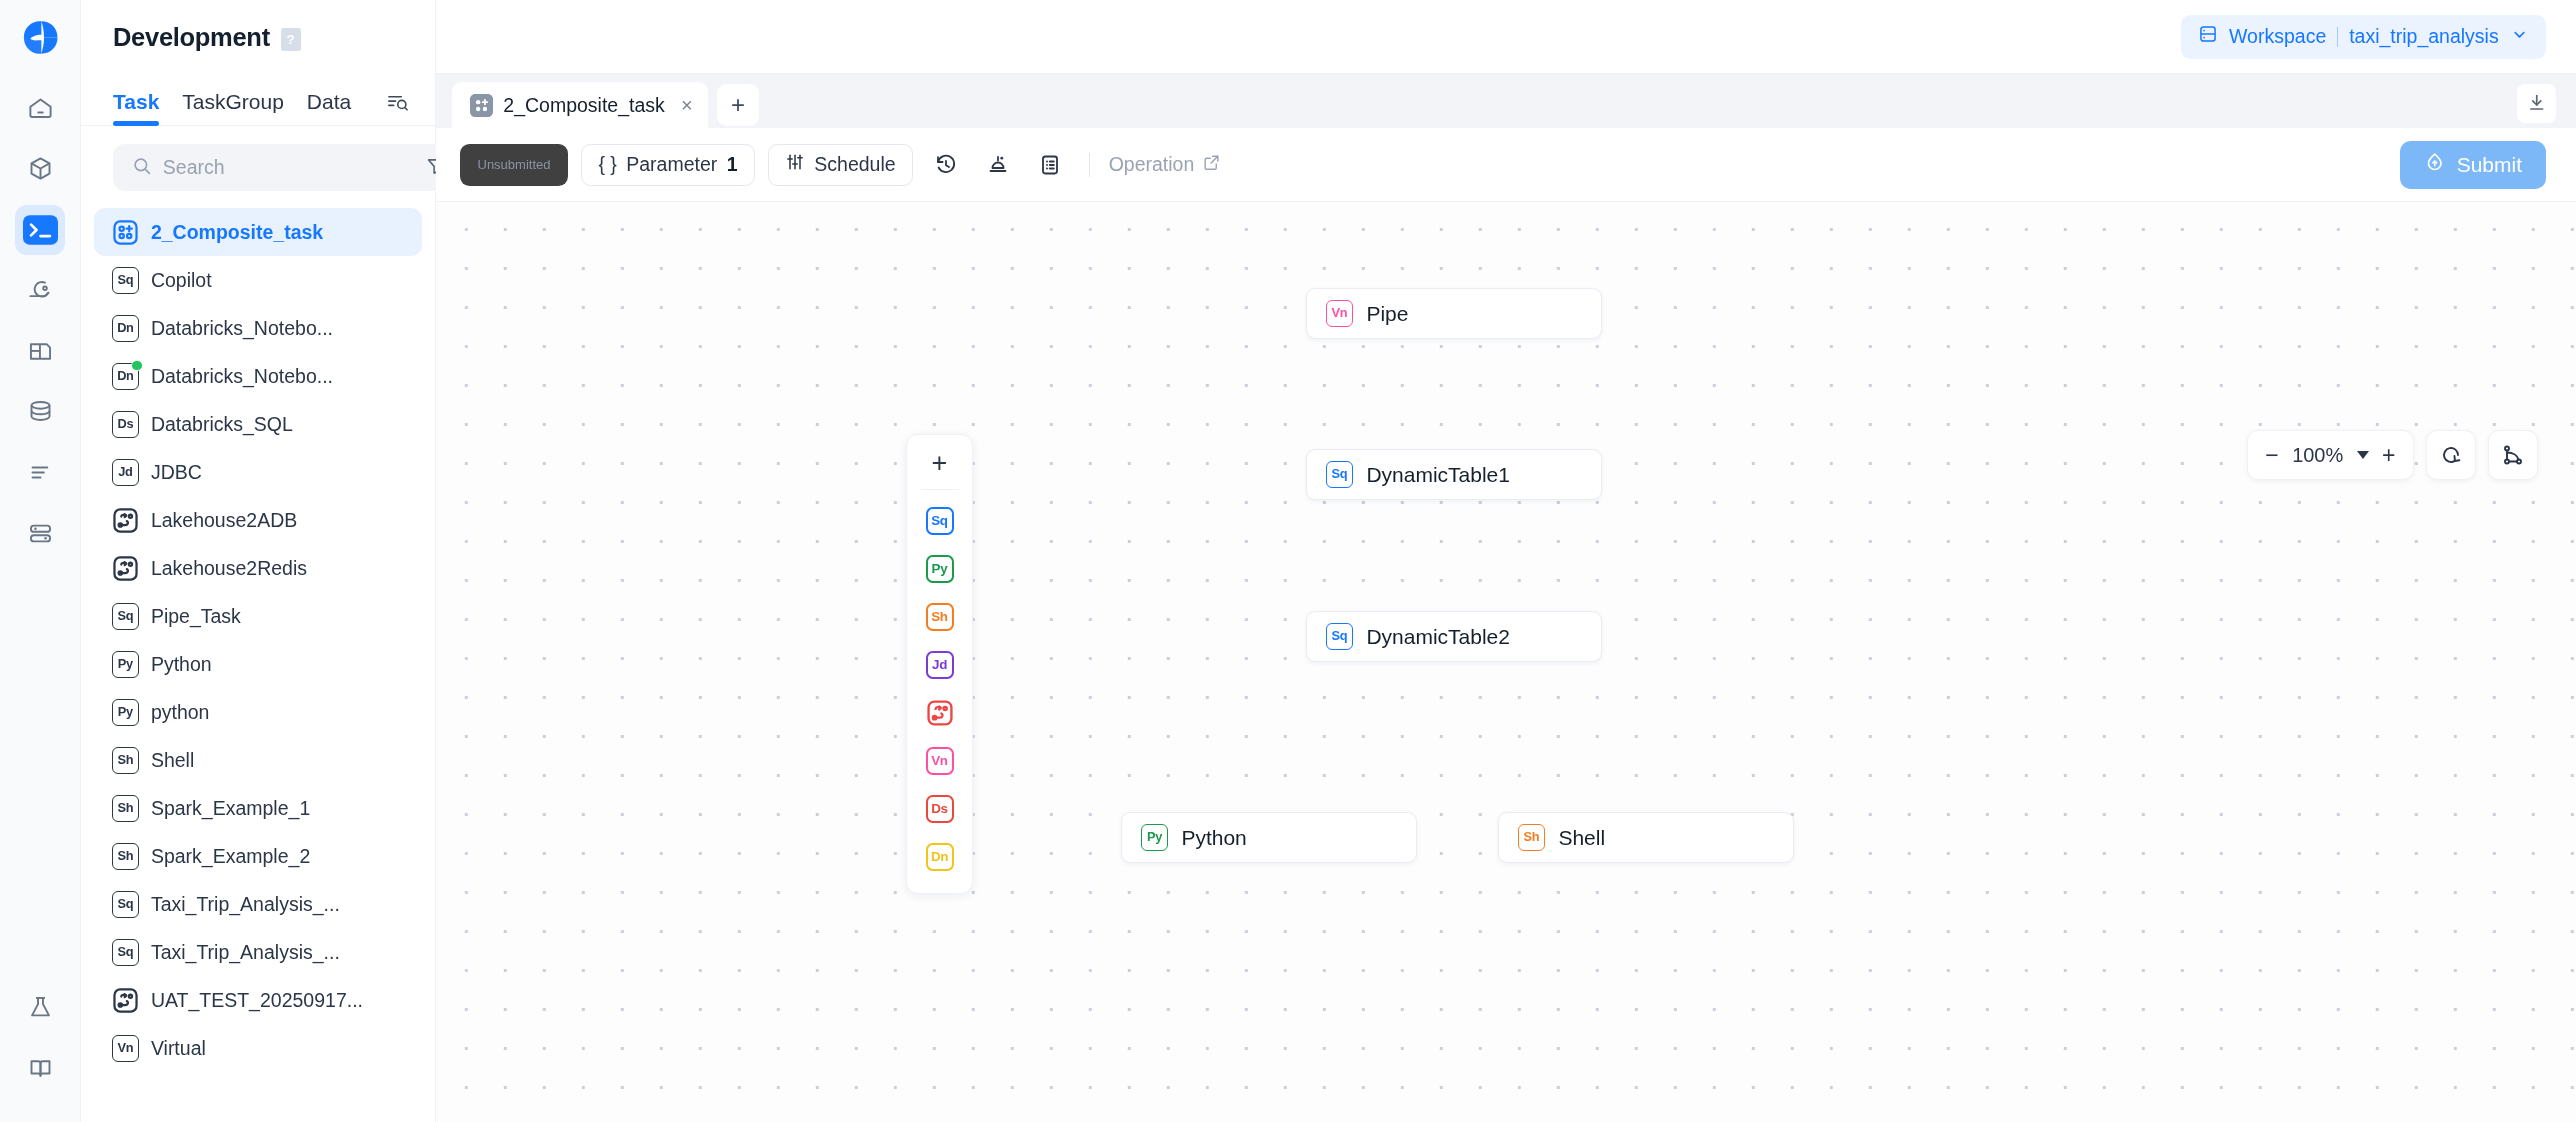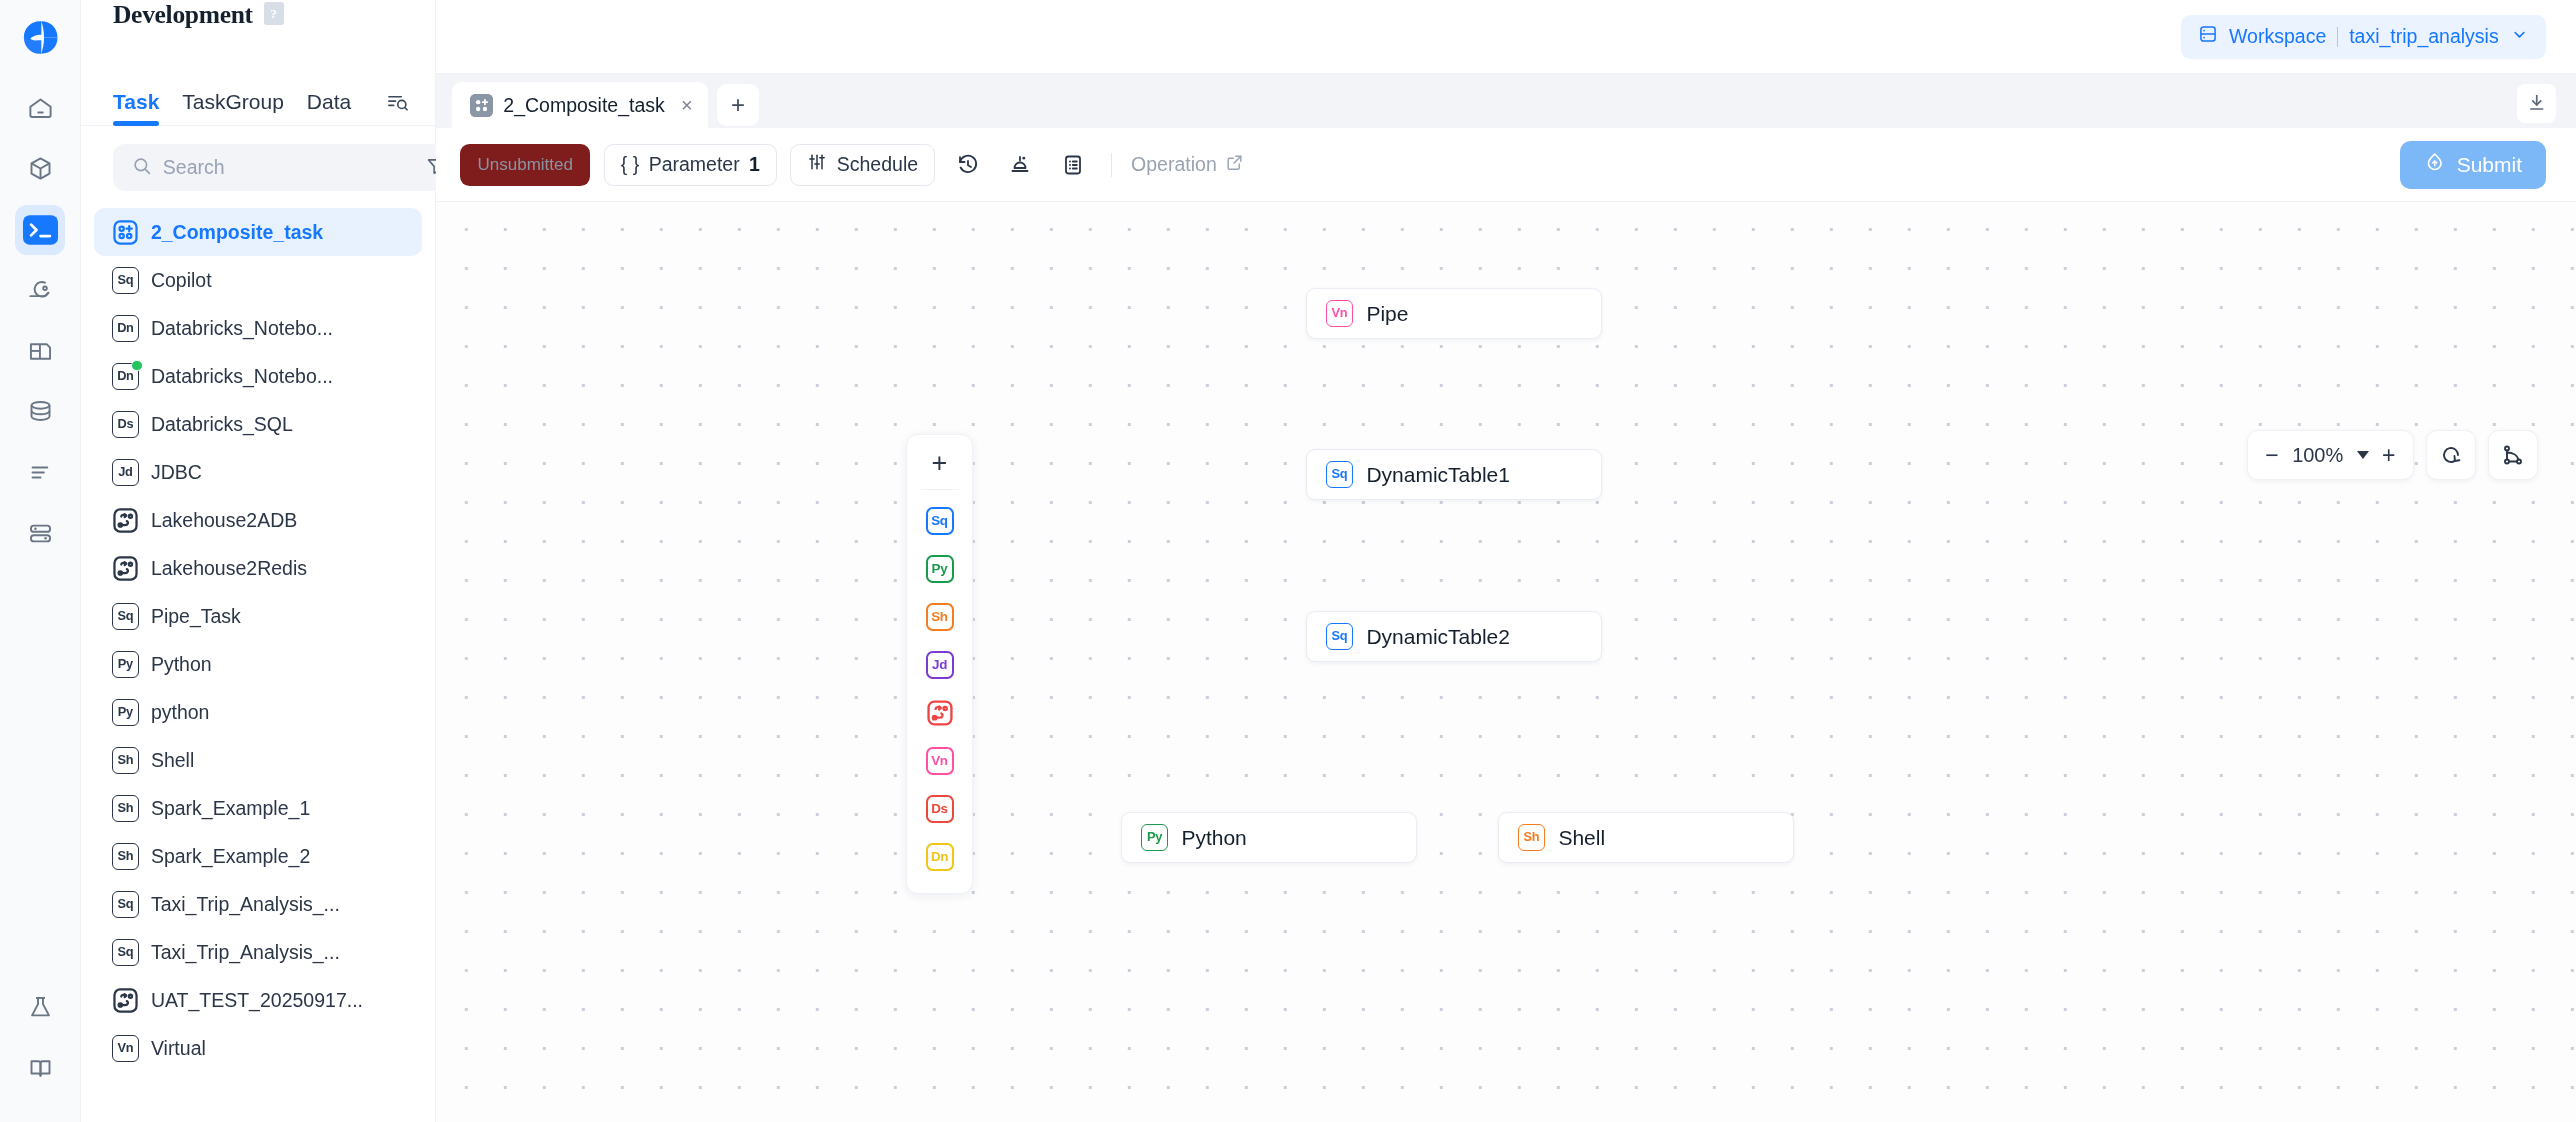--- a/index.html
+++ b/index.html
@@ -31,23 +31,22 @@
   .rail-spacer { flex: 1 1 auto; }
   .rail-bottom { padding-bottom: 17.5px; display:flex; flex-direction:column; align-items:center; }
 
   
   .panel {
     width: 355px; flex: 0 0 355px; height: 100%;
     background: #ffffff; border-right: 0.7px solid #eef1f6;
     display: flex; flex-direction: column;
   }
   .panel-header {
-    height: 74px; display: flex; align-items: flex-start; padding-left: 32px;
+    height: 74px; display: flex; align-items: center; padding-left: 32px;
     gap: 10.8px;
-    font-family: Liberation Serif, serif;
   }
   .app-title { font-size: 25.5px; font-weight: 700; color: #15202e; letter-spacing: -0.3px; }
   .doc-badge {
     width: 20px; height: 23px; background: #d8dee8; border-radius: 2.7px;
     color: #ffffff; font-size: 13.4px; font-weight: 700;
     display: flex; align-items: center; justify-content: center;
     position: relative; top: 2px;
   }
   .panel-tabs {
     display: flex; align-items: flex-end; gap: 23px;
@@ -143,22 +142,22 @@
   .dl-btn {
     width: 39px; height: 39px; background: #fff; border-radius: 8px;
     display: flex; align-items: center; justify-content: center; cursor: pointer; color: #5b6676;
   }
 
   .toolbar {
     height: 74px; display: flex; align-items: center; gap: 13.4px;
     padding: 0 30px 0 24px; border-bottom: 0.7px solid #eef1f6; background: #fff;
   }
   .chip-muted {
-    height: 42px; border-radius: 9.4px; background: #7f1d1d; color: #8a93a3;
-    display: flex; align-items: center; padding: 0 17.5px; font-size: 17px;
+    height: 42px; border-radius: 9.4px; background: #404040; color: #8a93a3;
+    display: flex; align-items: center; padding: 0 17.5px; font-size: 13px;
   }
   .chip-outline {
     height: 42px; border-radius: 9.4px; background: #fff; border: 1.1px solid #e3e8ef;
     color: #2b3648; display: flex; align-items: center; gap: 9.4px;
     padding: 0 16px; font-size: 19.5px; cursor: pointer;
   }
   .chip-count { color: #15202e; font-weight: 600; }
   .tb-icon {
     width: 39px; height: 39px; display: flex; align-items: center; justify-content: center;
     color: #2b3648; cursor: pointer; border-radius: 6.7px;

